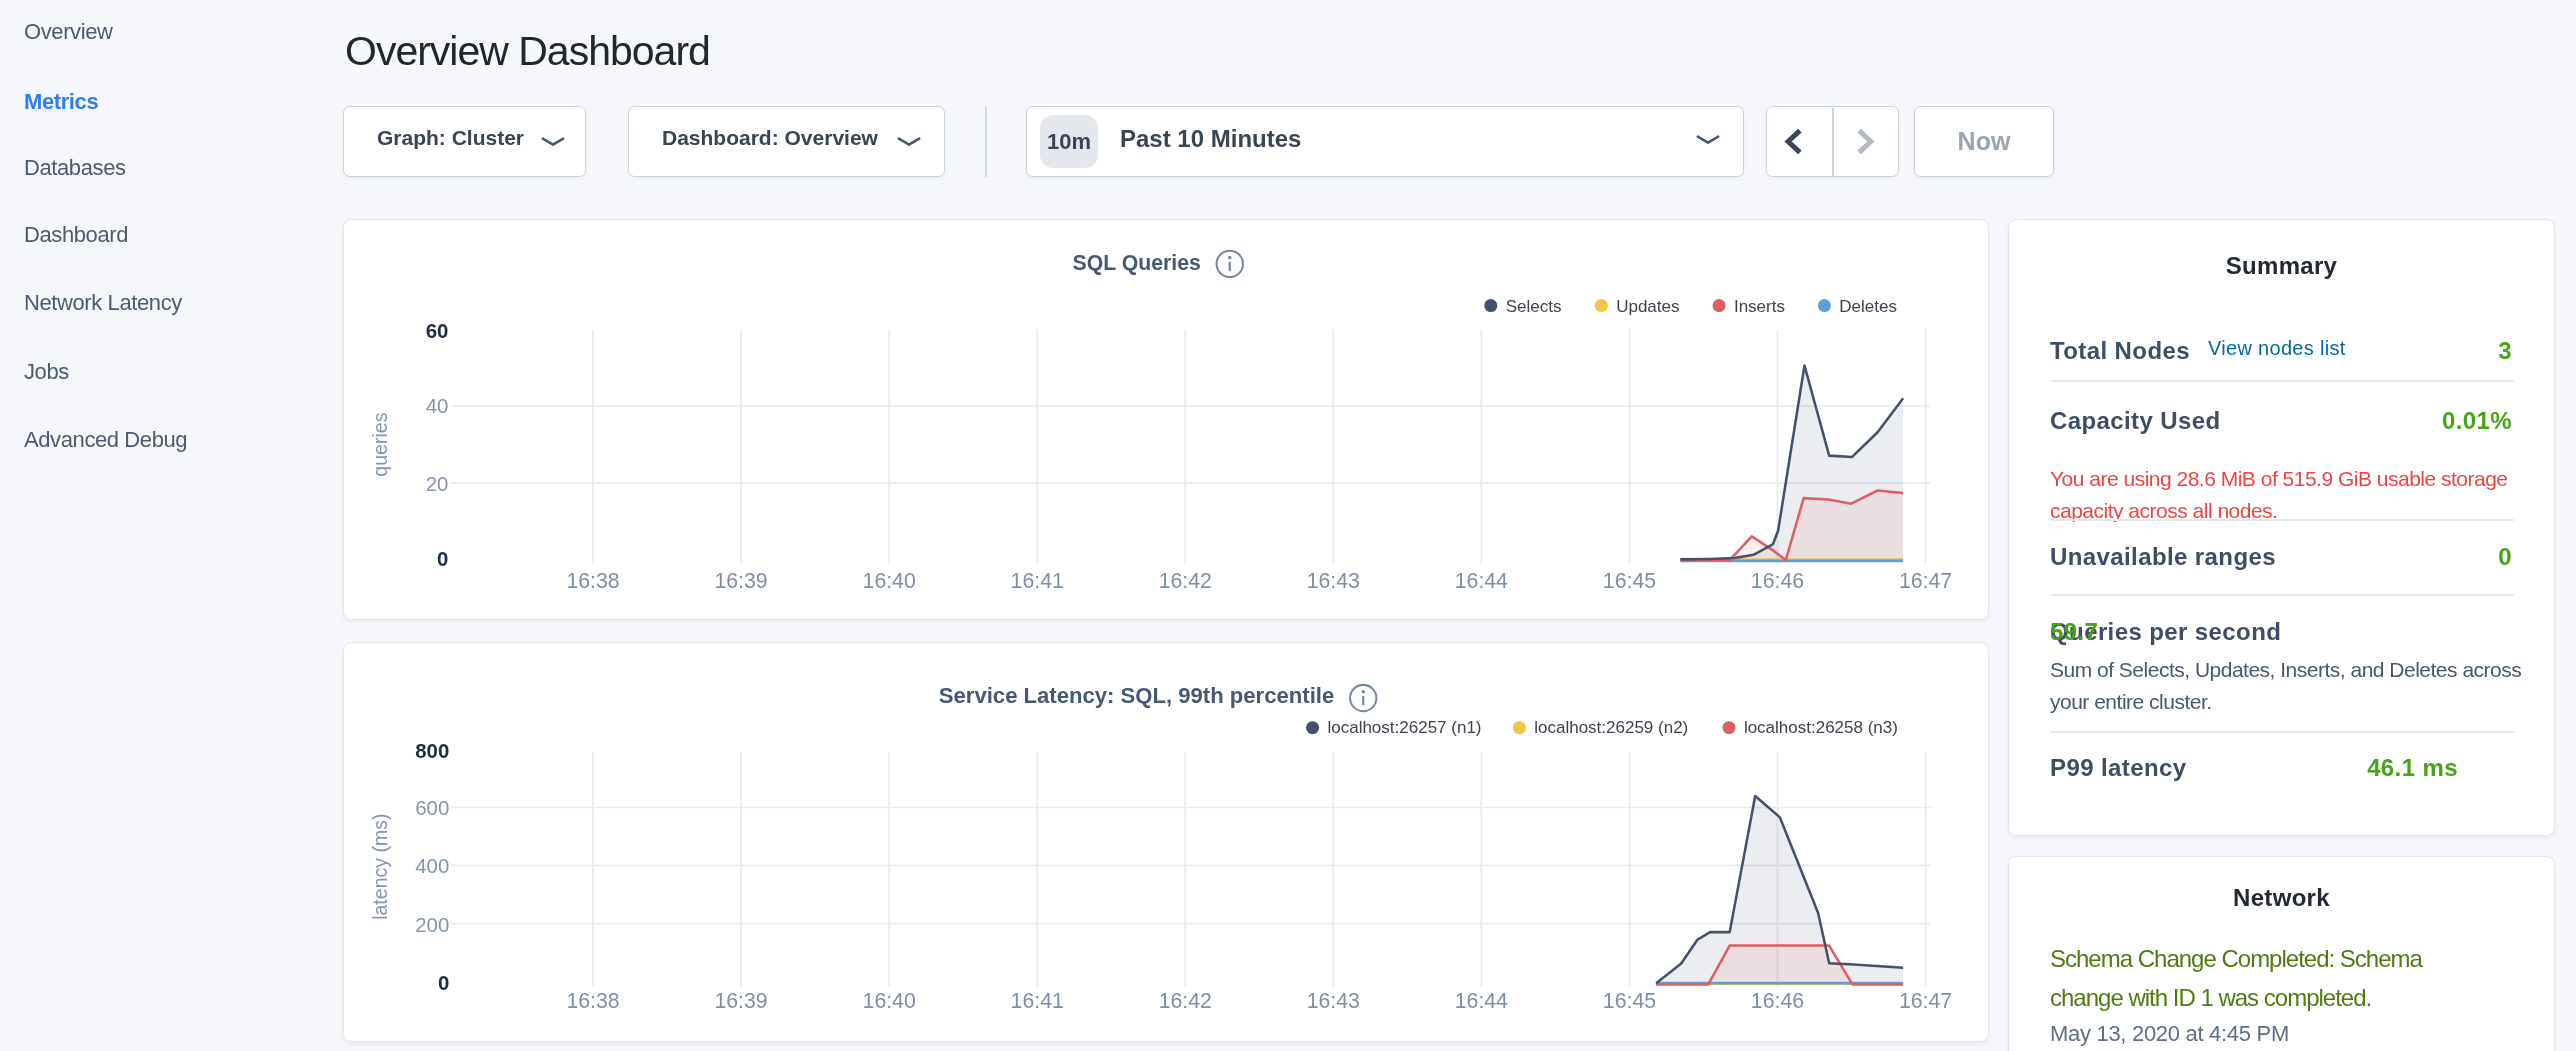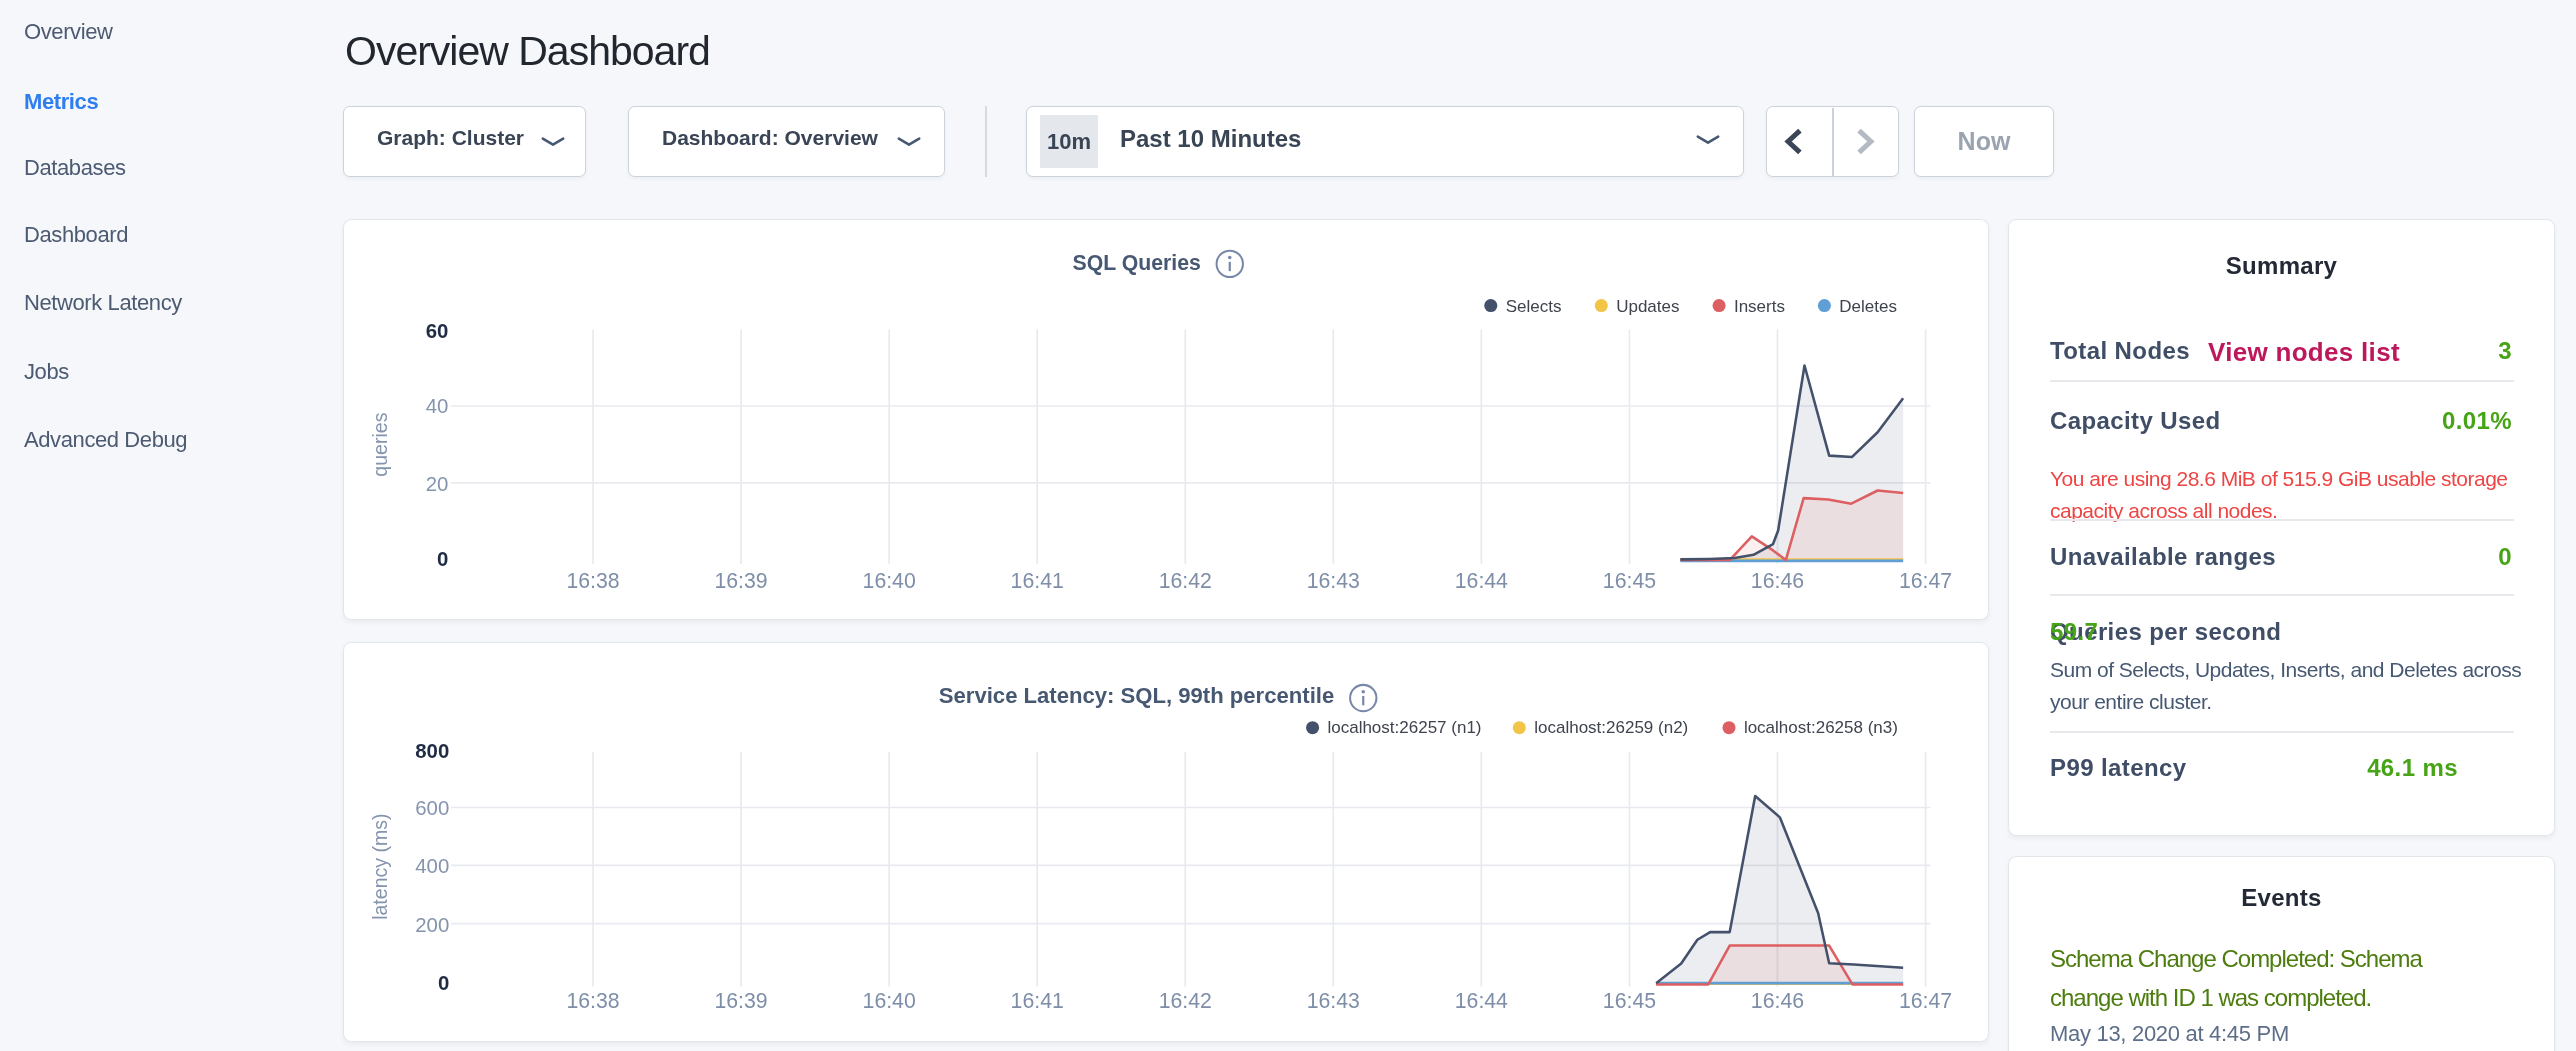--- a/index.html
+++ b/index.html
@@ -35,21 +35,21 @@
 
 <div class="ctrl" style="left:628px;width:317px"></div>
 <div class="abs" style="left:662px;top:126px;font-size:21px;font-weight:bold;color:#394455">Dashboard: Overview</div>
 <svg class="abs" style="left:897px;top:137px" width="24" height="15.3" viewBox="0 0 28 18">
     <polyline points="2,2 14,9 26,2" fill="none" stroke="#475872" stroke-width="3" stroke-linecap="round" stroke-linejoin="round"></polyline>
   </svg>
 
 <div class="abs" style="left:985px;top:106px;width:1.7px;height:71px;background:#d4d9e2"></div>
 
 <div class="ctrl" style="left:1026px;width:718px"></div>
-<div class="abs" style="left:1040px;top:115px;width:58px;height:53px;background:#e4e7ec;border-radius:1px;
+<div class="abs" style="left:1040px;top:115px;width:58px;height:53px;background:#e4e7ec;border-radius:13px;
   text-align:center;line-height:53px;font-size:22px;font-weight:bold;color:#394455">10m</div>
 <div class="abs" style="left:1120px;top:125px;font-size:24px;font-weight:bold;color:#394455">Past 10 Minutes</div>
 <svg class="abs" style="left:1696px;top:135px" width="24" height="15.3" viewBox="0 0 28 18">
     <polyline points="2,2 14,9 26,2" fill="none" stroke="#475872" stroke-width="3" stroke-linecap="round" stroke-linejoin="round"></polyline>
   </svg>
 
 <div class="ctrl" style="left:1766px;width:133px"></div>
 <div class="abs" style="left:1832px;top:108px;width:1.7px;height:68px;background:#ccd2dc"></div>
 <svg class="abs" style="left:1782px;top:128px" width="24" height="27" viewBox="0 0 28 32">
     <polyline points="21,3 7,16 21,29" fill="none" stroke="#3b4558" stroke-width="6" stroke-linejoin="miter"></polyline>
@@ -159,21 +159,21 @@
 <polyline points="1947.5,1157.5 2008.8,1157.5 2034.0,1111.8 2151.0,1111.8 2178.4,1157.5 2238.0,1157.5" fill="none" stroke="#dd5f62" stroke-width="3" stroke-linejoin="round"></polyline>
 <polyline points="1947.5,1156.0 1977.0,1133.0 1996.0,1105.0 2011.0,1096.0 2034.0,1096.0 2064.0,936.0 2093.0,961.0 2138.0,1073.5 2151.0,1132.6 2180.0,1134.0 2238.0,1138.0" fill="none" stroke="#44516b" stroke-width="3" stroke-linejoin="round"></polyline>
 </g>
 </svg>
 
 <div class="card" style="left:2008px;top:219px;width:547px;height:617px"></div>
 <div class="abs" style="left:2008px;top:252px;width:547px;text-align:center;font-size:24px;
   font-weight:bold;color:#242a35;letter-spacing:0.3px">Summary</div>
 
 <div class="abs sumlabel" style="left:2050px;top:337px">Total Nodes</div>
-<div class="abs" style="left:2208px;top:337px;font-size:26px;font-weight:bold;color:#be185d;letter-spacing:0.3px">View nodes list</div>
+<div class="abs" style="left:2208px;top:337px;font-size:20px;font-weight:normal;color:#0369a1;letter-spacing:0.3px">View nodes list</div>
 <div class="abs green" style="left:2050px;top:337px;width:462px;text-align:right">3</div>
 <div class="sep" style="top:380px"></div>
 
 <div class="abs sumlabel" style="left:2050px;top:407px">Capacity Used</div>
 <div class="abs green" style="left:2050px;top:407px;width:462px;text-align:right">0.01%</div>
 <div class="abs" style="left:2050px;top:463px;font-size:21px;color:#ef4444;letter-spacing:-0.5px;line-height:32px">You are using 28.6 MiB of 515.9 GiB usable storage<br>capacity across all nodes.</div>
 <div class="sep" style="top:519px"></div>
 
 <div class="abs sumlabel" style="left:2050px;top:543px">Unavailable ranges</div>
 <div class="abs green" style="left:2050px;top:543px;width:462px;text-align:right">0</div>
@@ -182,15 +182,15 @@
 <div class="abs sumlabel" style="left:2050px;top:618px">Queries per second</div>
 <div class="abs green" style="left:2050px;top:618px;width:462px;">59.7</div>
 <div class="abs" style="left:2050px;top:654px;font-size:21px;color:#475872;letter-spacing:-0.5px;line-height:32px">Sum of Selects, Updates, Inserts, and Deletes across<br>your entire cluster.</div>
 <div class="sep" style="top:731px"></div>
 
 <div class="abs sumlabel" style="left:2050px;top:754px">P99 latency</div>
 <div class="abs green" style="left:1996px;top:754px;width:462px;text-align:right">46.1 ms</div>
 
 <div class="card" style="left:2008px;top:856px;width:547px;height:221px"></div>
 <div class="abs" style="left:2008px;top:884px;width:547px;text-align:center;font-size:24px;
-  font-weight:bold;color:#242a35;letter-spacing:0.3px">Events</div>
+  font-weight:bold;color:#242a35;letter-spacing:0.3px">Network</div>
 <div class="abs" style="left:2050px;top:939px;font-size:24px;color:#4d7c0f;letter-spacing:-1px;line-height:39px">Schema Change Completed: Schema<br>change with ID 1 was completed.</div>
 <div class="abs" style="left:2050px;top:1021px;font-size:22px;color:#5d6e89;letter-spacing:-0.3px">May 13, 2020 at 4:45 PM</div>
 
 </body></html>

